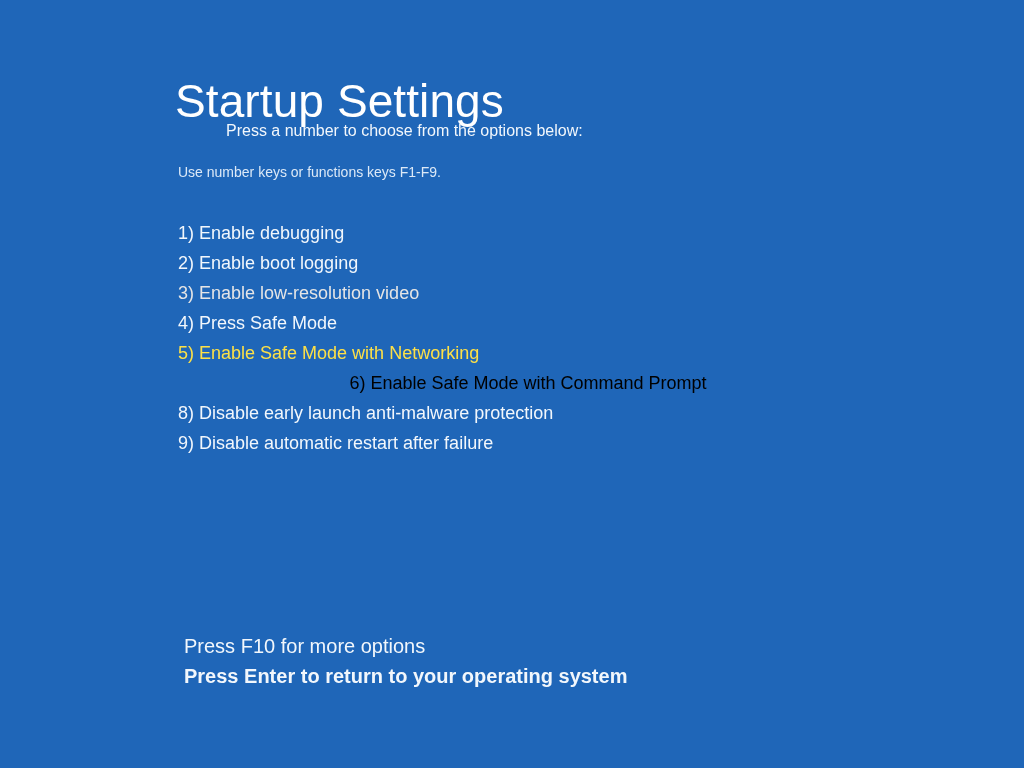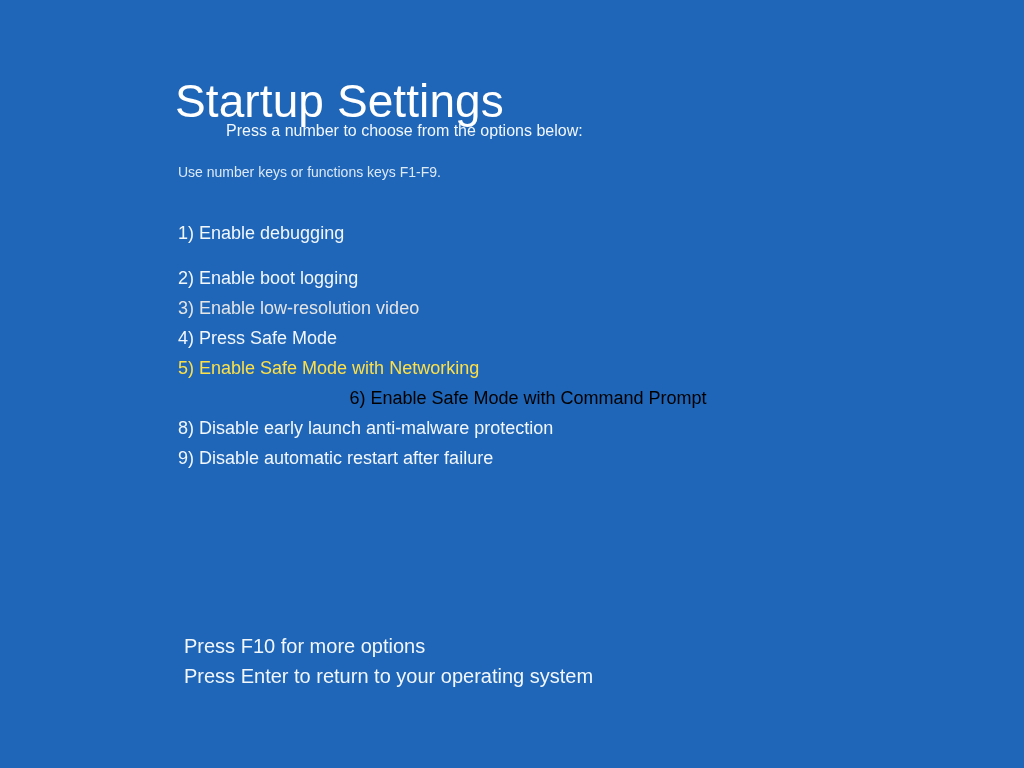--- a/index.html
+++ b/index.html
@@ -118,21 +118,21 @@
 
     <div class="instruction" style="color: rgb(242, 247, 252);">Press a number to choose from the options below:</div>
 
     <div class="hint" style="color: rgb(220, 233, 247);">Use number keys or functions keys F1-F9.</div>
 
     <ul class="options-list">
       <li class="option-item" style="color: rgb(242, 247, 252);">
         <span class="option-key">1) </span>
         <span class="option-label">Enable debugging</span>
       </li>
-      <li class="option-item" style="color: rgb(242, 247, 252); margin-top: 15px;">
+      <li class="option-item" style="color: rgb(242, 247, 252);">
         <span class="option-key">2) </span>
         <span class="option-label">Enable boot logging</span>
       </li>
       <li class="option-item" style="color: #e5e5e5;">
         <span class="option-key">3) </span>
         <span class="option-label">Enable low-resolution video</span>
       </li>
       <li class="option-item" style="color: rgb(242, 247, 252);">
         <span class="option-key">4) </span>
         <span class="option-label">Press Safe Mode</span>
@@ -150,17 +150,17 @@
         <span class="option-label">Disable early launch anti-malware protection</span>
       </li>
       <li class="option-item" style="color: rgb(242, 247, 252);">
         <span class="option-key">9) </span>
         <span class="option-label">Disable automatic restart after failure</span>
       </li>
     </ul>
 
     <div class="footer-actions">
       <div class="footer-line" style="color: rgb(242, 247, 252);">Press F10 for more options</div>
-      <div class="footer-line" style="color: rgb(242, 247, 252);">Press Enter to return to your operating system</div>
+      <div class="footer-line" style="color: rgb(242, 247, 252); font-weight: bold;">Press Enter to return to your operating system</div>
     </div>
 
   </div>
 </div>
 
 </body></html>

